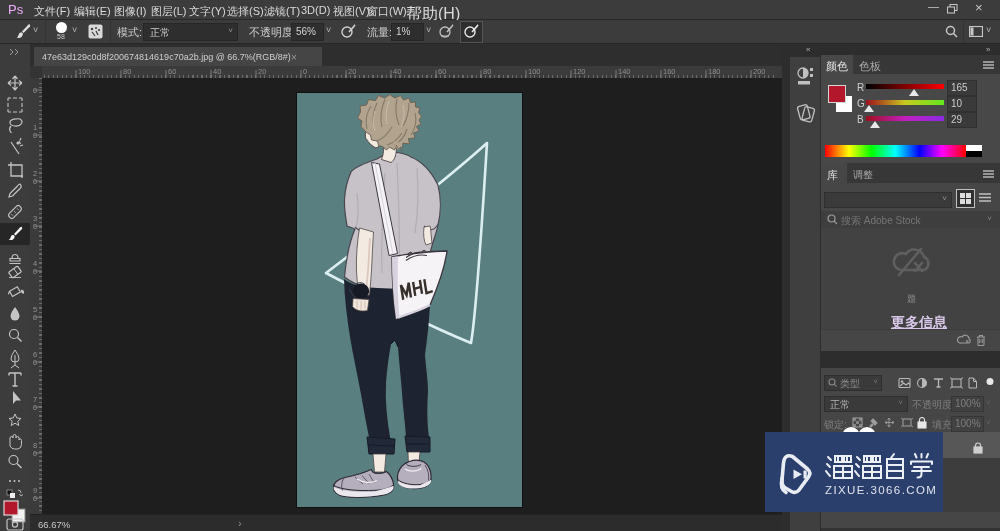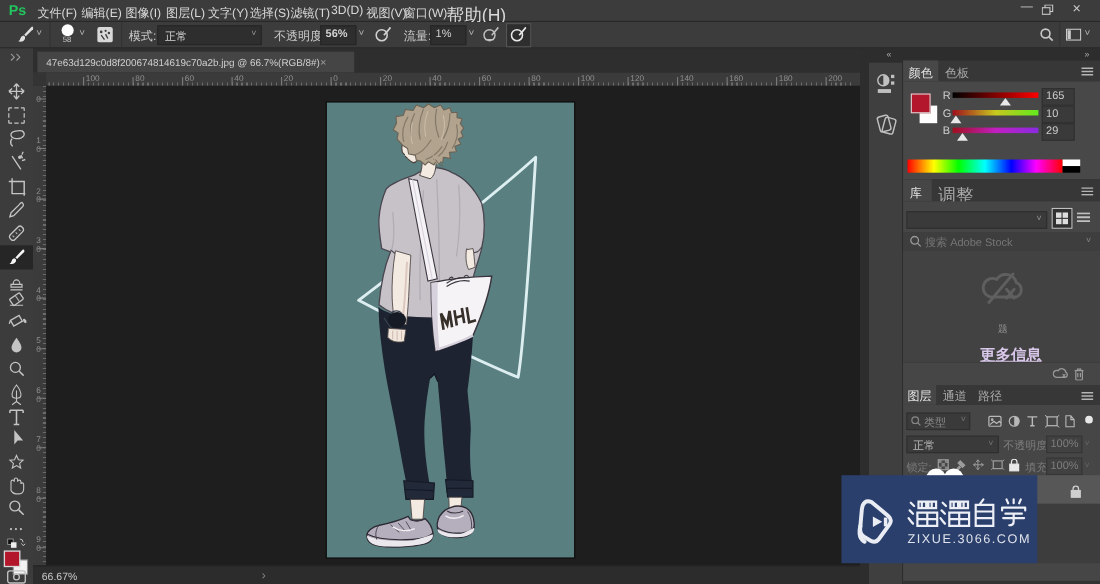--- a/index.html
+++ b/index.html
@@ -5,21 +5,21 @@
 html,body{margin:0;padding:0;background:#2d2d2d;}
 #app{position:relative;width:1000px;height:531px;overflow:hidden;font-family:"Liberation Sans",sans-serif;background:#2d2d2d;}
 .abs{position:absolute;}
 .t{position:absolute;white-space:nowrap;}
 </style>
 </head>
 <body>
 <div id="app">
 
 <div class="abs" id="menubar" style="left:0;top:0;width:1000px;height:19px;background:#3c3c3c;border-bottom:1px solid #282828;">
-  <span class="t" style="left:8px;top:2px;font-size:13px;font-weight:bold;color:#22c55e;">Ps</span>
+  <span class="t" style="left:8px;top:2px;font-size:13px;font-weight:normal;color:#f0abfc;">Ps</span>
   <span class="t" style="left:34px;top:4px;font-size:11px;color:#dadada;">文件(F)</span>
   <span class="t" style="left:74px;top:4px;font-size:11px;color:#dadada;">编辑(E)</span>
   <span class="t" style="left:114px;top:4px;font-size:11px;color:#dadada;">图像(I)</span>
   <span class="t" style="left:151px;top:4px;font-size:11px;color:#dadada;">图层(L)</span>
   <span class="t" style="left:189px;top:4px;font-size:11px;color:#dadada;">文字(Y)</span>
   <span class="t" style="left:227px;top:4px;font-size:11px;color:#dadada;">选择(S)</span>
   <span class="t" style="left:264px;top:4px;font-size:11px;color:#dadada;">滤镜(T)</span>
   <span class="t" style="left:301px;top:4px;font-size:11px;color:#dadada;">3D(D)</span>
   <span class="t" style="left:333px;top:4px;font-size:11px;color:#dadada;">视图(V)</span>
   <span class="t" style="left:367px;top:4px;font-size:11px;color:#dadada;">窗口(W)</span>
@@ -54,21 +54,21 @@
     <path d="M4 8 L7 12 M8 7 L10 11" stroke="#3c3c3c" stroke-width="1.2"></path>
   </svg>
   <div class="abs" style="left:110px;top:0;width:1px;height:23px;background:#333;"></div>
   <span class="t" style="left:117px;top:5px;font-size:11px;color:#ccc;">模式:</span>
   <div class="abs" style="left:143px;top:3px;width:93px;height:16px;background:#2e2e2e;border:1px solid #262626;">
     <span class="t" style="left:6px;top:2px;font-size:10px;color:#d4d4d4;">正常</span>
     <span class="t" style="right:4px;top:2px;font-size:8px;color:#999;">˅</span>
   </div>
   <span class="t" style="left:249px;top:5px;font-size:11px;color:#ccc;">不透明度:</span>
   <div class="abs" style="left:291px;top:3px;width:31px;height:16px;background:#2e2e2e;border:1px solid #262626;">
-    <span class="t" style="left:4px;top:2px;font-size:10px;color:#d4d4d4;font-weight:bold;">56%</span>
+    <span class="t" style="left:4px;top:2px;font-size:10px;color:#d4d4d4;">56%</span>
   </div>
   <span class="t" style="left:326px;top:5px;font-size:9px;color:#bbb;">˅</span>
   <svg class="abs" style="left:340px;top:3px;" width="17" height="17" viewBox="0 0 17 17">
     <circle cx="7" cy="9" r="5" fill="none" stroke="#d0d0d0" stroke-width="1.4"></circle>
     <path d="M9 9 L15 2 L10.5 7.5" stroke="#d0d0d0" stroke-width="1.6" fill="none"></path>
   </svg>
   <span class="t" style="left:367px;top:5px;font-size:11px;color:#ccc;">流量:</span>
   <div class="abs" style="left:391px;top:3px;width:31px;height:16px;background:#2e2e2e;border:1px solid #262626;">
     <span class="t" style="left:4px;top:2px;font-size:10px;color:#d4d4d4;">1%</span>
   </div>
@@ -392,21 +392,21 @@
           <span class="t" style="left:3px;top:1px;font-size:10px;color:#ccc;">29</span>
         </div>
     <div class="abs" style="left:4px;top:71px;width:141px;height:12px;background:linear-gradient(to right,#f00,#ff0 17%,#0f0 33%,#0ff 50%,#00f 67%,#f0f 83%,#f00);"></div>
     <div class="abs" style="left:145px;top:71px;width:16px;height:6px;background:#fff;"></div>
     <div class="abs" style="left:145px;top:77px;width:16px;height:6px;background:#000;"></div>
   </div>
 
   <div class="abs" style="left:39px;top:119px;width:179px;height:20px;background:#373737;">
     <div class="abs" style="left:0;top:0;width:26px;height:20px;background:#464646;"></div>
     <span class="t" style="left:6px;top:5px;font-size:11px;color:#e2e2e2;">库</span>
-    <span class="t" style="left:32px;top:5px;font-size:16px;color:#a8a8a8;">调整</span>
+    <span class="t" style="left:32px;top:5px;font-size:10px;color:#a8a8a8;">调整</span>
     <svg class="abs" style="left:162px;top:7px;" width="11" height="8">
           <path d="M0 1 h11 M0 4 h11 M0 7 h11" stroke="#b5b5b5" stroke-width="1.3"></path>
         </svg>
   </div>
   <div class="abs" style="left:39px;top:139px;width:179px;height:167px;background:#464646;">
     <div class="abs" style="left:3px;top:9px;width:126px;height:14px;background:#3a3a3a;border:1px solid #2f2f2f;">
       <span class="t" style="right:4px;top:1px;font-size:8px;color:#999;">˅</span>
     </div>
     <div class="abs" style="left:135px;top:6px;width:17px;height:17px;background:#303030;border:1px solid #c0c0c0;">
       <svg class="abs" style="left:3px;top:3px;" width="11" height="11">
@@ -445,29 +445,20 @@
             </g>
           </svg>
       <svg class="abs" style="left:155px;top:4px;" width="10" height="12" viewBox="0 0 10 12">
             <g stroke="#9a9a9a" stroke-width="1.1" fill="none">
               <path d="M1 3 h8 M2 3 v7.5 q0 1 1 1 h4 q1 0 1 -1 V3 M3.5 3 v-1.5 h3 V3 M3.8 5 v4 M6.2 5 v4"></path>
             </g>
           </svg>
     </div>
   </div>
 
-  <div class="abs" style="left:39px;top:306px;width:179px;height:18px;background:#373737;">
-    <div class="abs" style="left:0;top:0;width:30px;height:18px;background:#464646;"></div>
-    <span class="t" style="left:4px;top:3px;font-size:11px;color:#e2e2e2;">图层</span>
-    <span class="t" style="left:36px;top:3px;font-size:11px;color:#a8a8a8;">通道</span>
-    <span class="t" style="left:68px;top:3px;font-size:11px;color:#a8a8a8;">路径</span>
-    <svg class="abs" style="left:162px;top:6px;" width="11" height="8">
-          <path d="M0 1 h11 M0 4 h11 M0 7 h11" stroke="#b5b5b5" stroke-width="1.3"></path>
-        </svg>
-  </div>
   <div class="abs" style="left:39px;top:324px;width:179px;height:163px;background:#464646;">
 
     <div class="abs" style="left:3px;top:7px;width:56px;height:14px;background:#3a3a3a;border:1px solid #2f2f2f;">
       <svg class="abs" style="left:3px;top:2px;" width="10" height="10">
             <circle cx="4" cy="4" r="3" fill="none" stroke="#888" stroke-width="1.1"></circle>
             <path d="M6.2 6.2 l2.5 2.5" stroke="#888" stroke-width="1.1"></path>
           </svg>
       <span class="t" style="left:15px;top:1px;font-size:10px;color:#8a8a8a;">类型</span>
       <span class="t" style="right:3px;top:1px;font-size:8px;color:#777;">˅</span>
     </div>

